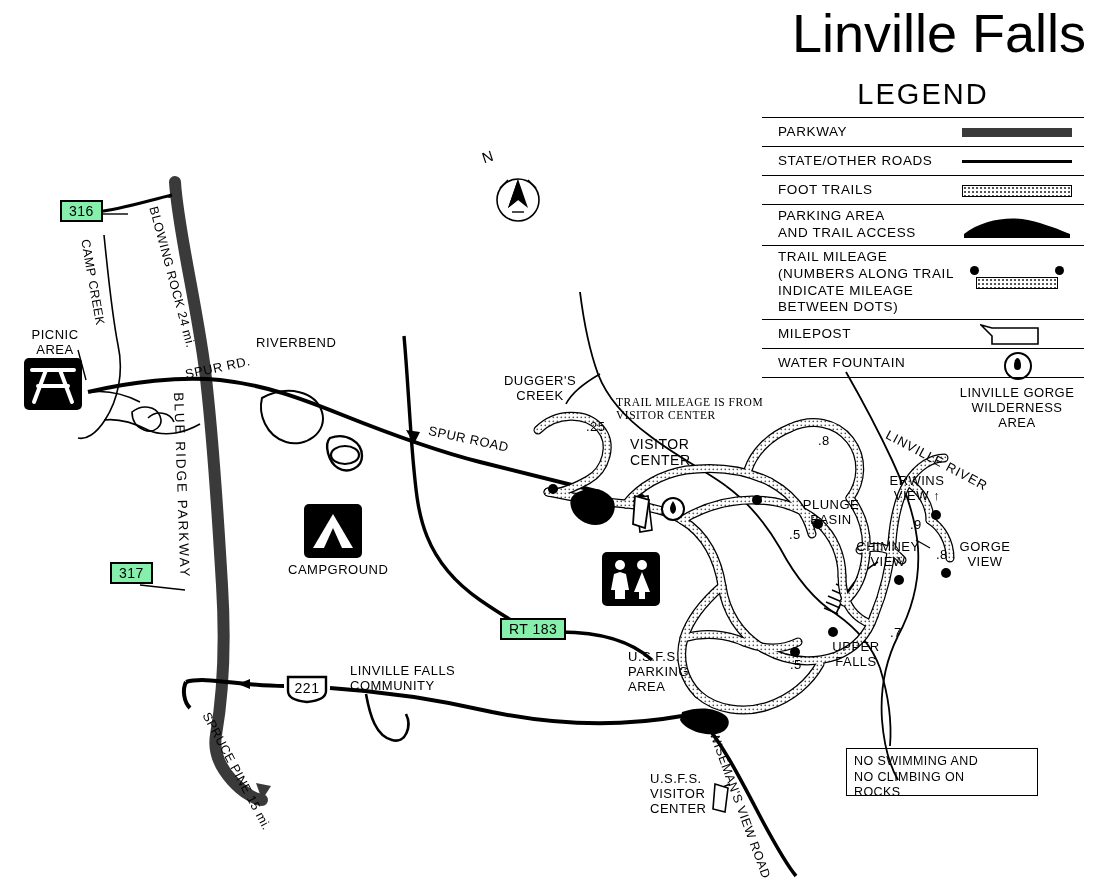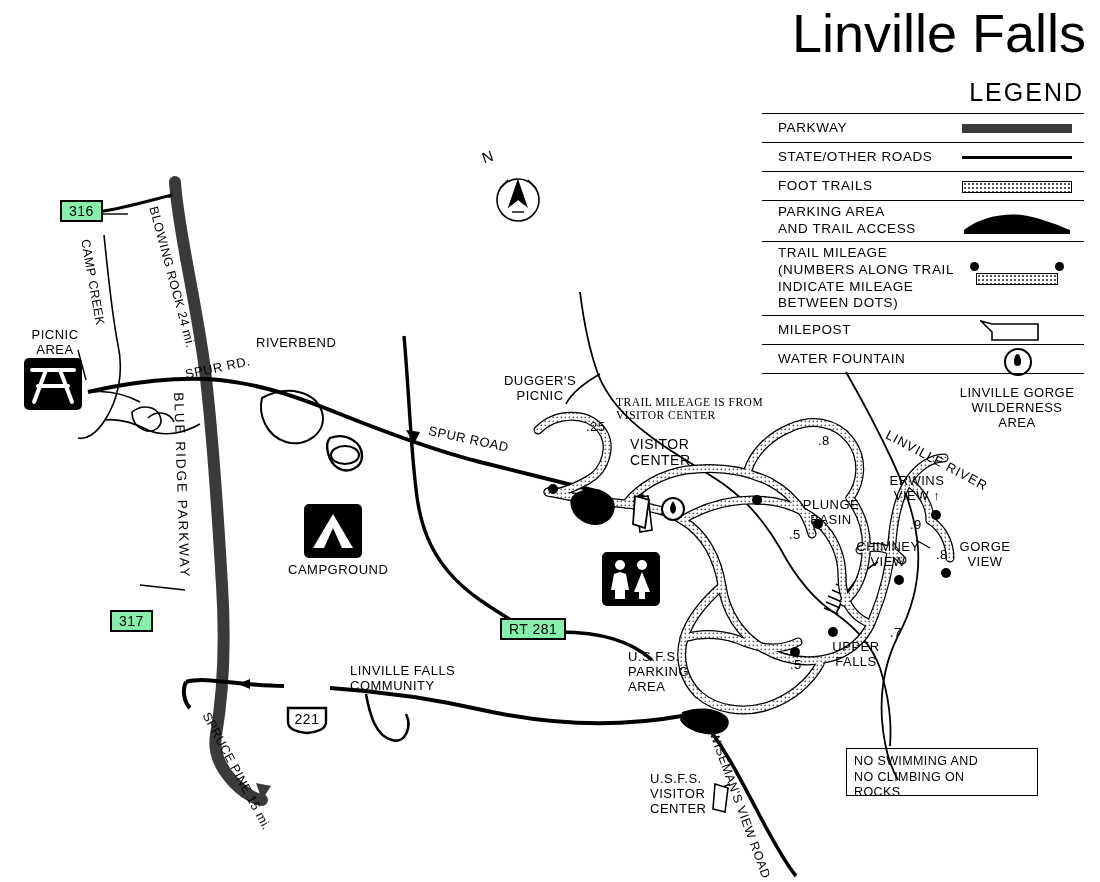--- a/index.html
+++ b/index.html
@@ -31,22 +31,22 @@
     white-space: nowrap;
   }
 
   
   #legend {
     left: 762px;
     top: 78px;
     width: 322px;
   }
   #legend-title {
-    text-align: right;
-    font-size: 25px;
+    text-align: center;
+    font-size: 29px;
     letter-spacing: 2px;
     margin-bottom: 6px;
   }
   .legend-row {
     position: relative;
     border-top: 1.5px solid #000;
     min-height: 26px;
     display: flex;
     align-items: center;
     justify-content: space-between;
@@ -361,23 +361,23 @@
       <path d="M32,19 L42,48 L32,40 L22,48 z" fill="#000"></path>
       <path d="M32,19 L32,40 L22,48 z" fill="#000"></path>
       <path d="M26,52 L38,52" stroke="#000" stroke-width="1.4"></path>
       <path d="M14,28 L22,20" stroke="#000" stroke-width="1.4"></path>
       <path d="M50,28 L42,20" stroke="#000" stroke-width="1.4"></path>
     </svg>
     <div class="abs lbl" style="left:-4px;top:-12px;font-size:15px;transform:rotate(-18deg);">N</div>
   </div>
 
   <div class="abs shield" style="left:60px;top:200px;">316</div>
-  <div class="abs shield" style="left:110px;top:562px;margin-top:48px;">317</div>
-  <div class="abs shield" style="left:500px;top:618px;">RT 281</div>
-  <div class="abs" style="left:284px;top:674px;margin-top:31px;">
+  <div class="abs shield" style="left:110px;top:562px;">317</div>
+  <div class="abs shield" style="left:500px;top:618px;">RT 183</div>
+  <div class="abs" style="left:284px;top:674px;">
     <svg width="46" height="30" viewBox="0 0 46 30">
       <path d="M4,3 L42,3 L42,17 C42,24 33,27 23,28 C13,27 4,24 4,17 z" fill="#fff" stroke="#000" stroke-width="2.4"></path>
     </svg>
     <div class="abs lbl" style="left:0;top:6px;width:46px;text-align:center;font-size:14px;">221</div>
   </div>
 
   <div class="iconbox" style="left:24px;top:358px;width:58px;height:52px;">
     <svg width="58" height="52" viewBox="0 0 58 52">
       <path d="M10,44 L22,12 M48,44 L36,12 M8,12 L50,12 M14,28 L44,28" stroke="#fff" stroke-width="4" fill="none" stroke-linecap="round"></path>
     </svg>
@@ -437,21 +437,21 @@
 
   <div class="abs lbl rot ctr" style="left:212px;top:710px;transform:rotate(62deg);font-size:12.5px;">SPRUCE PINE
 15 mi.</div>
 
   <div class="abs lbl" style="left:288px;top:563px;">CAMPGROUND</div>
 
   <div class="abs lbl" style="left:350px;top:664px;">LINVILLE FALLS
 COMMUNITY</div>
 
   <div class="abs lbl ctr" style="left:500px;top:374px;width:80px;">DUGGER'S
-PICNIC</div>
+CREEK</div>
 
   <div class="abs lbl" style="left:630px;top:436px;font-size:14px;">VISITOR
 CENTER</div>
 
   <div class="abs lbl small" style="left:616px;top:396px;">TRAIL  MILEAGE  IS  FROM
 VISITOR  CENTER</div>
 
   <div class="abs lbl ctr" style="left:952px;top:386px;width:130px;">LINVILLE GORGE
 WILDERNESS AREA</div>
 

